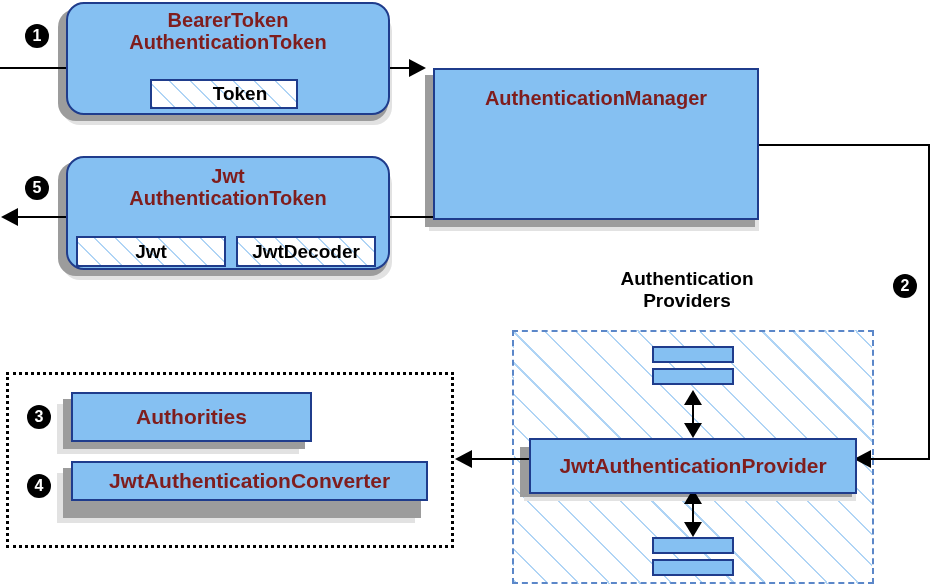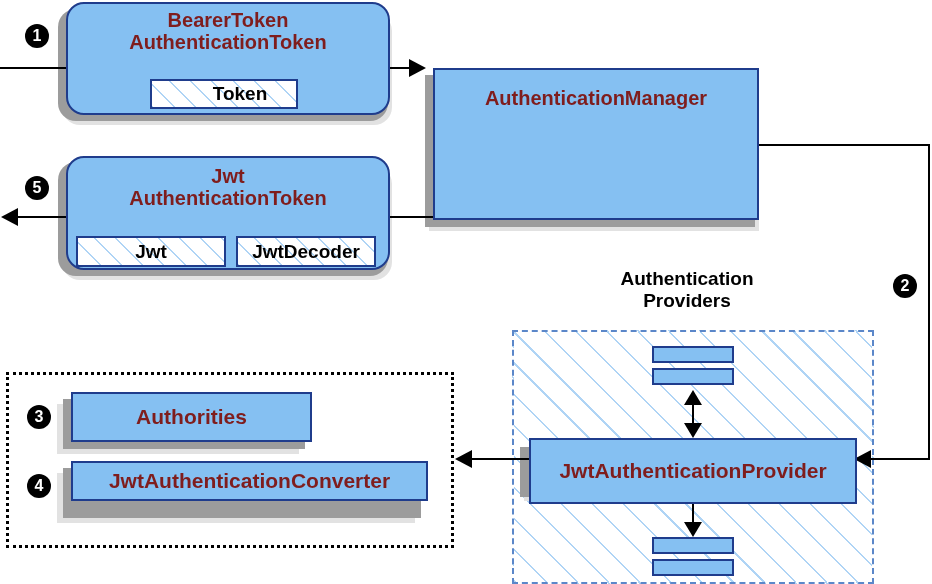--- a/index.html
+++ b/index.html
@@ -212,21 +212,21 @@
 
   <div class="mini-bar" style="left:652px; top:346px; width:82px; height:17px;"></div>
   <div class="mini-bar" style="left:652px; top:368px; width:82px; height:17px;"></div>
 
   <div class="line v" style="left:692px; top:394px; height:38px;"></div>
   <div class="arrow up" style="left:684px; top:390px;"></div>
   <div class="arrow down" style="left:684px; top:423px;"></div>
 
   <div class="shadow-light" style="left:524px; top:451px; width:332px; height:50px;"></div>
   <div class="shadow-dark" style="left:520px; top:447px; width:332px; height:50px;"></div>
-  <div class="box" style="left:529px; top:438px; width:328px; height:66px; font-size:21px;">
+  <div class="box" style="left:529px; top:438px; width:328px; height:56px; font-size:21px;">
     <span>JwtAuthenticationProvider</span>
   </div>
 
   <div class="line v" style="left:692px; top:493px; height:38px;"></div>
   <div class="arrow up" style="left:684px; top:489px;"></div>
   <div class="arrow down" style="left:684px; top:522px;"></div>
 
   <div class="mini-bar" style="left:652px; top:537px; width:82px; height:17px;"></div>
   <div class="mini-bar" style="left:652px; top:559px; width:82px; height:17px;"></div>
 

